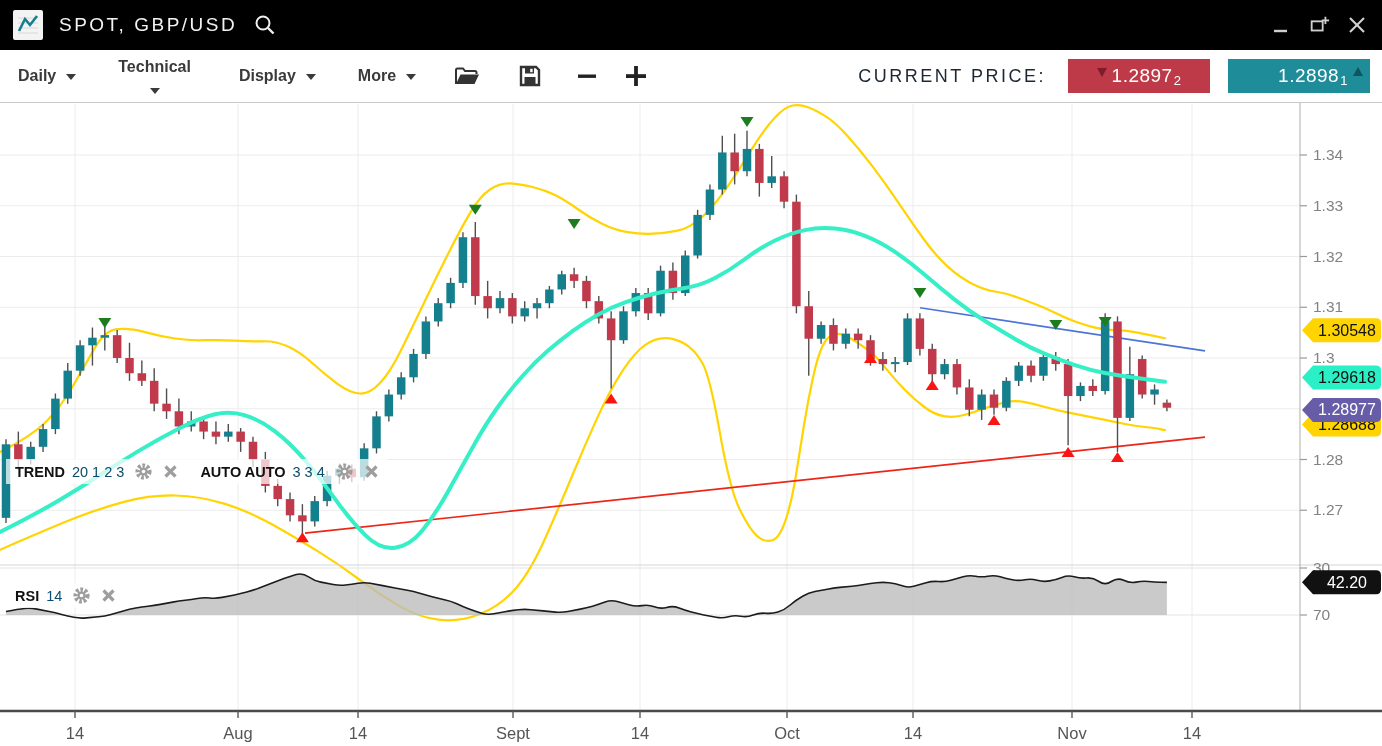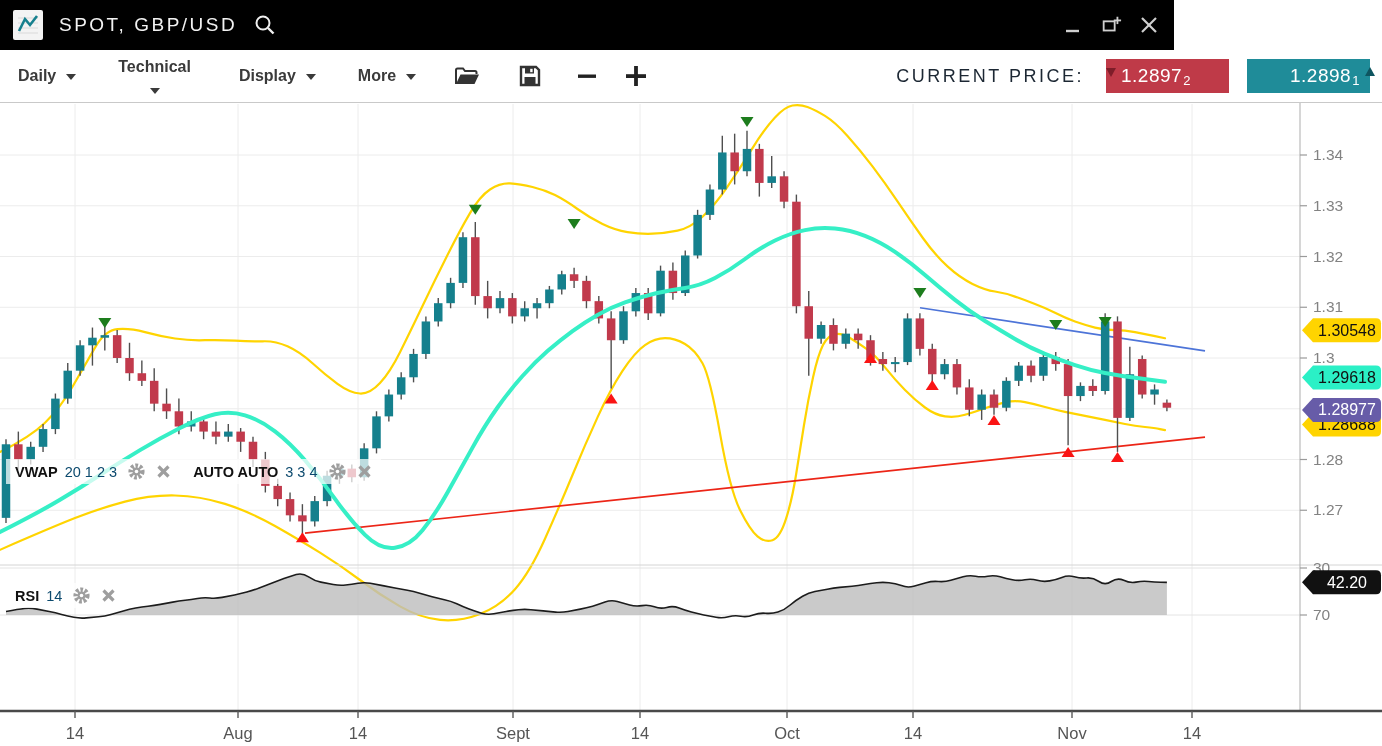--- a/index.html
+++ b/index.html
@@ -1,40 +1,40 @@
 <!DOCTYPE html>
 <html><head>
 <meta charset="utf-8">
 <style>
   * { box-sizing: border-box; margin: 0; padding: 0; }
   html,body { background:#fff; }
   body { font-family:"Liberation Sans", sans-serif; }
   .app { position:relative; width:1382px; height:746px; overflow:hidden; background:#fff; }
 
   
-  .titlebar { position:absolute; left:0; top:0; width:1174px; height:50px; background:#000;
+  .titlebar { position:absolute; left:0; top:0; width:1382px; height:50px; background:#000;
               display:flex; align-items:center; z-index:5; }
   .applogo { width:30px; height:30px; margin-left:13px; background:#f3f3f3; border-radius:2px;
              display:flex; align-items:center; justify-content:center; }
   .apptitle { color:#f2f2f2; font-size:19px; letter-spacing:2.5px; margin-left:16px; font-weight:400; }
   .searchbtn { margin-left:16px; display:flex; align-items:center; cursor:pointer; }
   .winctrls { margin-left:auto; display:flex; align-items:center; gap:16px; margin-right:14px; }
   .winbtn { width:22px; height:22px; display:flex; align-items:center; justify-content:center; cursor:pointer; }
 
   
   .toolbar { position:absolute; left:0; top:50px; width:1382px; height:53px; background:#fff;
              border-bottom:1px solid #c9c9c9; display:flex; align-items:center; z-index:5; }
   .menu { display:flex; align-items:center; gap:10px; font-size:16px; font-weight:700; color:#3a3a3a;
           margin-left:18px; cursor:pointer; }
   .menu .caret { width:0; height:0; border-left:5px solid transparent; border-right:5px solid transparent;
                  border-top:6px solid #3a3a3a; margin-top:2px; }
   .menu.m2{ margin-left:42px;flex-direction:column; } .menu.m3{ margin-left:48px; } .menu.m4{ margin-left:42px; }
   .toolicon { margin-left:38px; display:flex; align-items:center; cursor:pointer; }
   .cp-label { margin-left:auto; font-size:18px; letter-spacing:2.5px; color:#1c2733; font-weight:400; }
-  .price-box { width:123px; height:34px; display:flex; align-items:center; justify-content:flex-start;
+  .price-box { width:142px; height:34px; display:flex; align-items:center; justify-content:center;
                color:#fff; font-size:19px; letter-spacing:0.5px; }
   .price-box.bid { background:#bf3a48; margin-left:22px; }
   .price-box.ask { background:#1f8c99; margin-left:18px; margin-right:12px;padding-left:43px; }
   .sub { font-size:13px; position:relative; top:4px; margin-left:1px; }
   .arr-down { width:0; height:0; border-left:5px solid transparent; border-right:5px solid transparent;
               border-top:9px solid #7e1d29; margin-right:5px; position:relative; top:-4px;}
   .arr-up   { width:0; height:0; border-left:5px solid transparent; border-right:5px solid transparent;
               border-bottom:9px solid #0e5560; margin-left:5px; position:relative; top:-5px;}
 
   
@@ -451,21 +451,21 @@
         <path d="M1302 409.91724999999997 L1313 397.91724999999997 H1376 Q1381 397.91724999999997 1381 402.91724999999997 V416.91724999999997 Q1381 421.91724999999997 1376 421.91724999999997 H1313 Z" fill="#675ca8"></path>
         <text x="1347" y="415.41724999999997" text-anchor="middle" font-size="16" fill="#ffffff" font-family="Liberation Sans, sans-serif">1.28977</text>
       </g>
       <g>
         <path d="M1302 582.335 L1313 570.335 H1376 Q1381 570.335 1381 575.335 V589.335 Q1381 594.335 1376 594.335 H1313 Z" fill="#111111"></path>
         <text x="1347" y="587.835" text-anchor="middle" font-size="16" fill="#ffffff" font-family="Liberation Sans, sans-serif">42.20</text>
       </g>
     </svg>
 
   <div class="legend" style="left:6px; top:459px;">
-    <span class="name">VWAP</span>
+    <span class="name">TREND</span>
     <span class="params">20 1 2 3</span>
     <span class="licon">
       <svg width="19" height="19" viewBox="0 0 20 20">
         <circle cx="10" cy="10" r="6" fill="none" stroke="#9e9e9e" stroke-width="5" stroke-dasharray="2.7 1.7"></circle>
         <circle cx="10" cy="10" r="4.2" fill="#9e9e9e"></circle>
           <circle cx="10" cy="10" r="1.9" fill="#fff"></circle>
       </svg>
     </span>
     <span class="licon">
       <svg width="15" height="15" viewBox="0 0 15 15">

